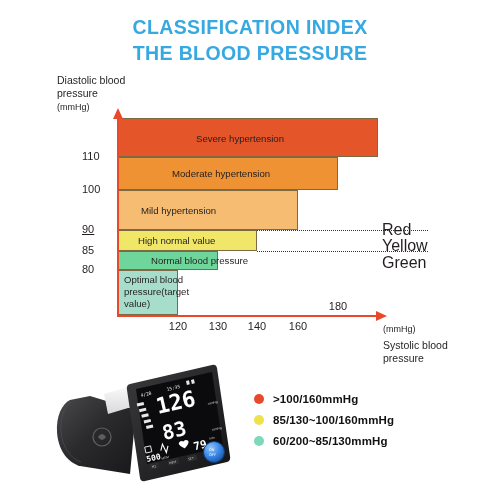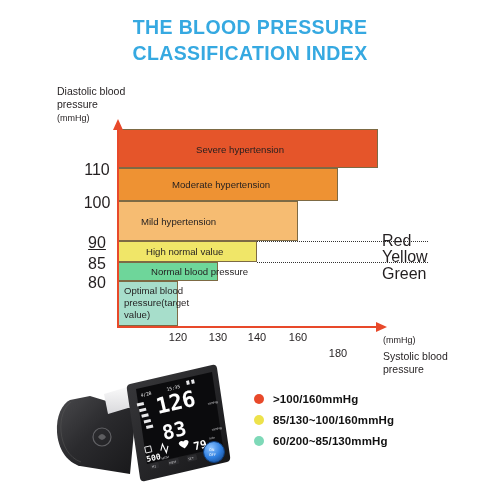--- a/index.html
+++ b/index.html
@@ -31,21 +31,20 @@
   }
   #title .line { display: block; }
 
   
   #chart {
     position: absolute;
     left: 0;
     top: 0;
     width: 456px;
     height: 345px;
-    margin-top: 11px;
   }
 
   .axis-title {
     position: absolute;
     color: #231f20;
     font-size: 10.5px;
     line-height: 13px;
     white-space: pre-line;
   }
   #y-axis-title { left: 57px; top: 74px; }
@@ -67,22 +66,22 @@
   }
 
   .axis-line {
     position: absolute;
     background: #E8492A;
   }
 
   .tick-label {
     position: absolute;
     color: #231f20;
-    font-size: 16px;
-    text-align: center;
+    font-size: 11px;
+    text-align: left;
   }
   .xtick-label {
     position: absolute;
     color: #231f20;
     font-size: 11px;
     text-align: center;
     width: 30px;
   }
 
   .dotted-line {
@@ -131,22 +130,22 @@
     left: 40px;
     top: 352px;
     width: 210px;
     height: 145px;
   }
 </style>
 </head>
 <body>
 
 <div id="title">
+  <span class="line">CLASSIFICATION INDEX</span>
   <span class="line">THE BLOOD PRESSURE</span>
-  <span class="line">CLASSIFICATION INDEX</span>
 </div>
 
 <div id="chart">
 
   <div class="axis-title" id="y-axis-title">Diastolic blood
 pressure</div>
   <div class="axis-title" id="y-axis-unit">(mmHg)</div>
   <div class="axis-title" id="x-axis-unit">(mmHg)</div>
   <div class="axis-title" id="x-axis-title">Systolic blood
 pressure</div>
@@ -154,21 +153,21 @@
   <div class="band" style="left:118px; top:118px; width:260px; height:39px; background:#E5552A;"></div>
   <div class="band-label" style="left:196px; top:133px;">Severe hypertension</div>
 
   <div class="band" style="left:118px; top:157px; width:220px; height:33px; background:#EE9233;"></div>
   <div class="band-label" style="left:172px; top:168px;">Moderate hypertension</div>
 
   <div class="band" style="left:118px; top:190px; width:180px; height:40px; background:#F6BC72;"></div>
   <div class="band-label" style="left:141px; top:205px;">Mild hypertension</div>
 
   <div class="band" style="left:118px; top:230px; width:139px; height:21px; background:#F0E668;"></div>
-  <div class="band-label" style="left:140px; top:235px;padding-left:6px;">High normal value</div>
+  <div class="band-label" style="left:132px; top:235px;padding-left:6px;">High normal value</div>
 
   <div class="band" style="left:118px; top:251px; width:100px; height:19px; background:#6ED69A;"></div>
   <div class="band-label" style="left:124px; top:255px;padding-left:27px;">Normal blood pressure</div>
 
   <div class="band" style="left:118px; top:270px; width:60px; height:45px; background:#A7DECB;"></div>
   <div class="band-label" style="left:124px; top:274px; width:62px;">Optimal blood
 pressure(target
 value)</div>
 
   <div class="dotted-line" style="left:257px; top:230px; width:171px;"></div>
@@ -191,21 +190,21 @@
   <div class="tick-label" style="left:82px; top:150px; width:30px;">110</div>
   <div class="tick-label" style="left:82px; top:183px; width:30px;">100</div>
   <div class="tick-label" style="left:82px; top:223px; width:30px;text-decoration:underline;">90</div>
   <div class="tick-label" style="left:82px; top:244px; width:30px;">85</div>
   <div class="tick-label" style="left:82px; top:263px; width:30px;">80</div>
 
   <div class="xtick-label" style="left:163px; top:320px;">120</div>
   <div class="xtick-label" style="left:203px; top:320px;">130</div>
   <div class="xtick-label" style="left:242px; top:320px;">140</div>
   <div class="xtick-label" style="left:283px; top:320px;">160</div>
-  <div class="xtick-label" style="left:323px; top:336px;">180</div>
+  <div class="xtick-label" style="left:323px; top:300px;">180</div>
 </div>
 
 <div id="legend">
   <div class="legend-row">
     <span class="legend-dot" style="background:#E8492A;"></span>
     <span class="legend-text">&gt;100/160mmHg</span>
   </div>
   <div class="legend-row">
     <span class="legend-dot" style="background:#EDE24B;"></span>
     <span class="legend-text">85/130~100/160mmHg</span>

